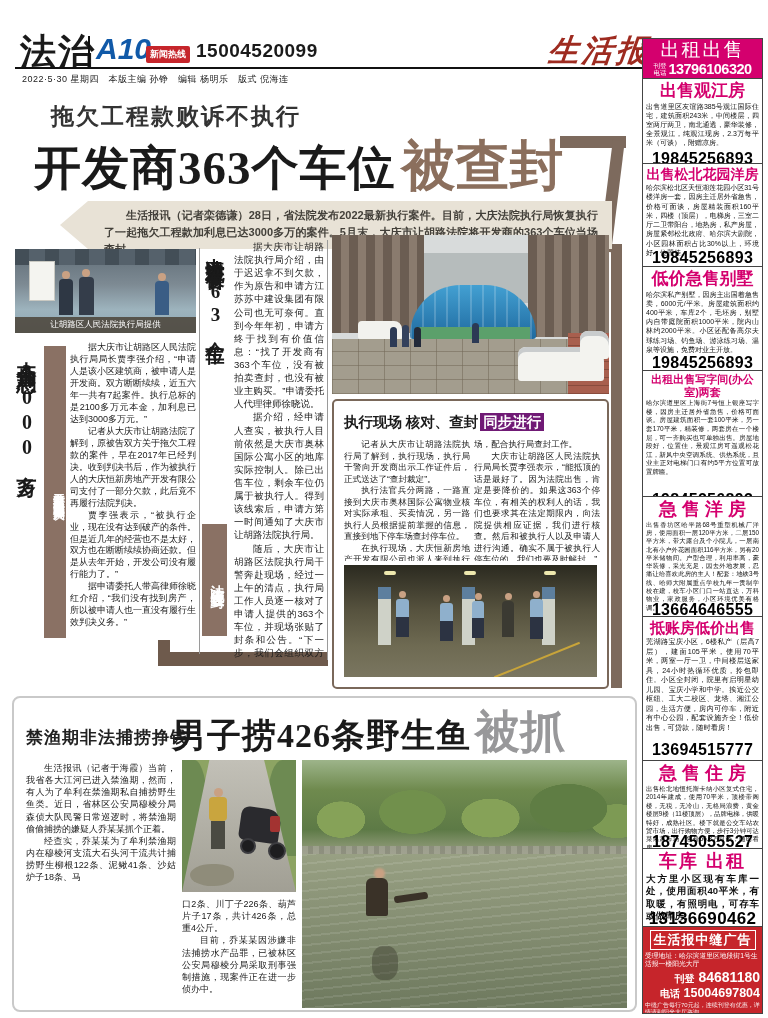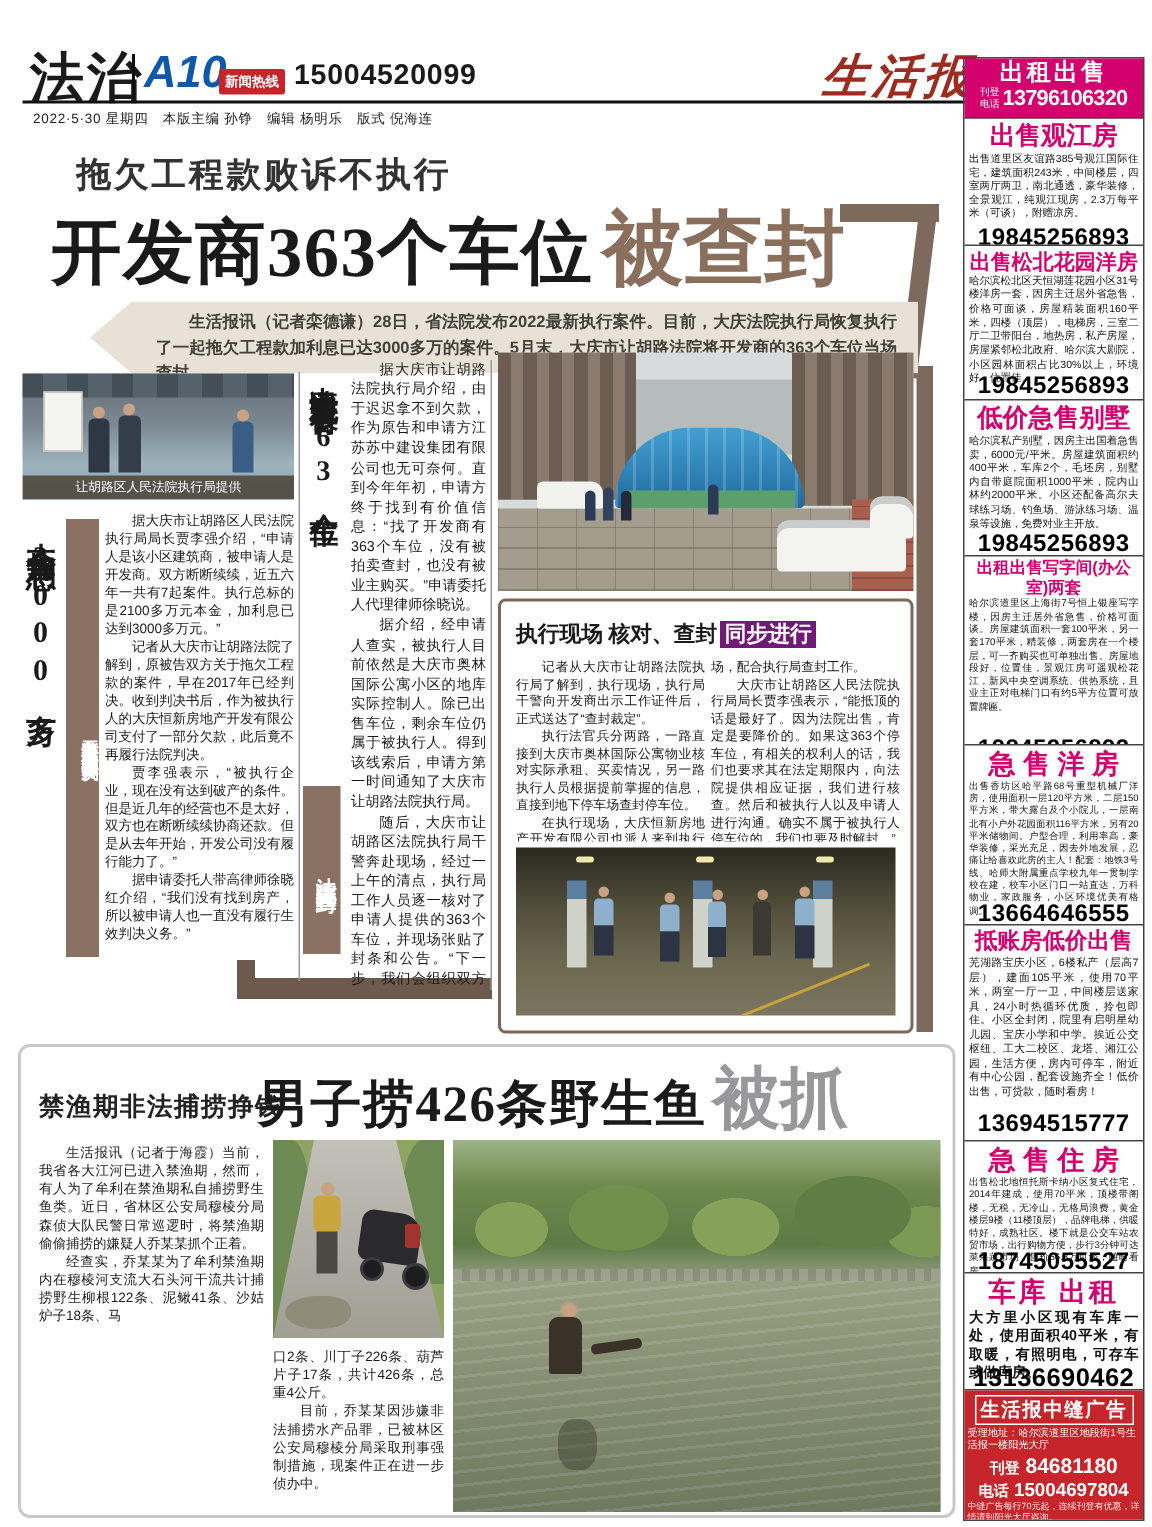--- a/index.html
+++ b/index.html
@@ -118,32 +118,32 @@
   .headline2{left:158px;top:4px;white-space:nowrap;}
   .headline2 .hl-black{font-size:34px;font-weight:900;letter-spacing:1px;text-align:center;}
   .headline2 .hl-gray{font-size:45px;font-weight:900;color:#98989a;margin-left:4px;}
   .fish-col1{left:12px;top:64px;width:150px;height:242px;font-size:9px;line-height:1.35;overflow:hidden;}
   .fish-col2{left:168px;top:200px;width:114px;height:106px;font-size:9px;line-height:1.35;overflow:hidden;}
 
   
   .sidebar{left:642px;top:38px;width:121px;height:976px;border:1px solid #444;display:flex;flex-direction:column;}
   .sb-block{border-bottom:1px solid #444;padding:2px 3px;overflow:hidden;flex:none;}
   .sb-head{background:#d4006e;color:#fff;text-align:center;padding:1px 2px;}
-  .sb-head-title{font-size:16px;font-weight:700;letter-spacing:2px;line-height:1.1;}
+  .sb-head-title{font-size:19px;font-weight:400;letter-spacing:2px;line-height:1.1;}
   .sb-head-row{display:flex;align-items:center;justify-content:center;gap:2px;}
   .sb-head-lbl{font-size:6.5px;line-height:1.1;text-align:center;}
   .sb-head-num{font-size:14.5px;font-weight:900;letter-spacing:-.5px;}
   .ad-title{color:#d4006e;font-weight:900;text-align:center;line-height:1.15;}
   .ad-body{font-size:7px;line-height:1.32;text-align:justify;color:#111;margin-top:1px;}
   .ad-phone{font-size:16px;font-weight:900;text-align:center;letter-spacing:.3px;color:#000;}
   .sb-foot{background:#c6252b;color:#fff;text-align:center;padding:3px 2px;}
   .sb-foot-title{font-size:13px;font-weight:900;border:1px solid #fff;display:inline-block;
                  padding:0 3px;letter-spacing:1px;}
   .sb-foot-addr{font-size:6.8px;line-height:1.25;margin-top:2px;text-align:left;}
-  .sb-foot-num{font-size:14px;font-weight:900;text-align:center;line-height:1.2;}
+  .sb-foot-num{font-size:14px;font-weight:900;text-align:right;line-height:1.2;}
   .sb-foot-num .lbl{font-size:10px;font-weight:700;}
   .sb-foot-note{font-size:6px;line-height:1.2;margin-top:1px;opacity:.9;text-align:left;}
 </style>
 </head>
 <body>
 
 <div id="page">
 
   <div>
     <div class="n sec-title serif">法治</div>

